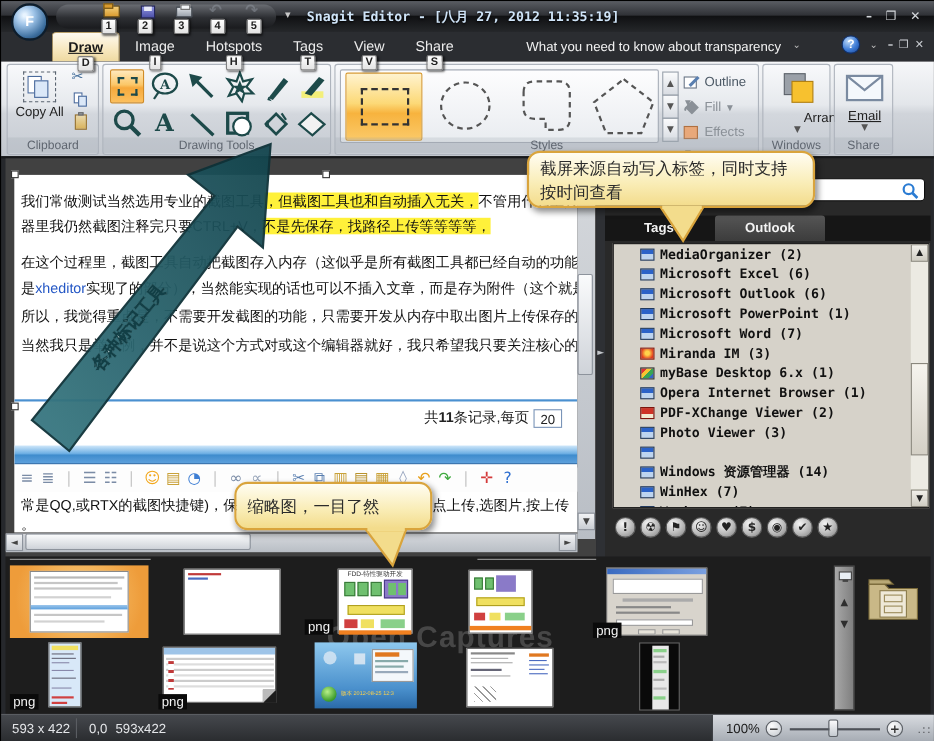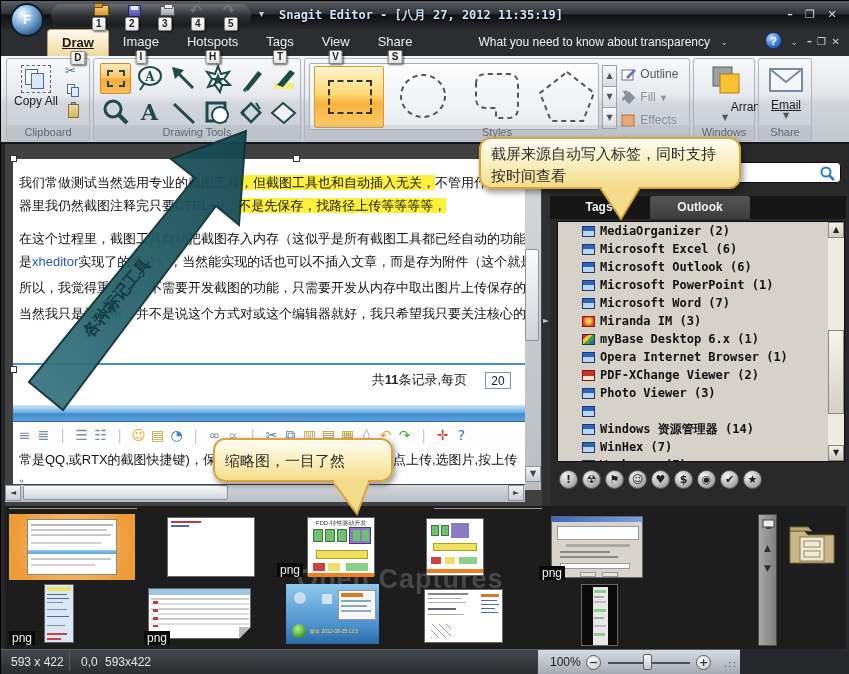--- a/index.html
+++ b/index.html
@@ -90,21 +90,21 @@
   #page{position:absolute;left:8px;top:15px;width:512px;height:325px;background:#fff;overflow:hidden;}
   .doc-line{white-space:nowrap;font:13px/23px "Liberation Sans","DejaVu Sans",sans-serif;color:#111;padding-left:6px;}
   .doc-line .hl{background:#fff13a;}
   .doc-line .lnk{color:#2457c5;}
   #doc-lines .doc-line:nth-child(3){margin-top:10px;}
   #doc-lines .doc-line:nth-child(5){margin-top:3px;}
   #doc-lines .doc-line:nth-child(6){margin-top:3px;}
   #blue-hairline{position:absolute;left:0;top:204px;width:100%;height:2px;background:#4a90d0;}
   #pagination{position:absolute;right:14px;top:212px;font:13px/18px "Liberation Sans",sans-serif;color:#222;}
   #pagesize{display:inline-block;width:26px;height:17px;border:1px solid #7a94b8;text-align:center;
-    font:12px/16px "Liberation Sans",sans-serif;background:#fff;margin-left:18px;vertical-align:middle;}
+    font:12px/16px "Liberation Sans",sans-serif;background:#fff;margin-left:4px;vertical-align:middle;}
   #bluebar{position:absolute;left:0;top:246px;width:100%;height:17px;
     background:linear-gradient(#cfe7fa,#6fb0e4 45%,#3f8ccd 55%,#5da0dc);border-bottom:1px solid #2a6aa8;}
   #etoolbar{position:absolute;left:2px;top:266px;width:100%;height:22px;background:#fdfdfd;}
   .et{display:inline-block;width:19px;text-align:center;font:14px/20px "DejaVu Sans",sans-serif;}
   .pfoot{position:absolute;font:13px/16px "Liberation Sans",sans-serif;color:#111;white-space:nowrap;}
   
   .sbar{position:absolute;background:linear-gradient(#d6d9dd,#b9bec5);}
   .sbtn{position:absolute;width:16px;height:16px;background:linear-gradient(#f2f3f5,#c9cdd3);
     border:1px solid #8d939c;color:#444;text-align:center;font:8px/14px "DejaVu Sans",sans-serif;}
   .sthumb{position:absolute;background:linear-gradient(#fafbfc,#cfd3d9);border:1px solid #8d939c;border-radius:2px;}
@@ -154,21 +154,21 @@
   .thumb{position:absolute;background:#fff;border:1px solid #666;z-index:2;}
   .pnglbl{position:absolute;background:#0a0a0a;color:#f2f2f2;font:12px/14px "Liberation Sans",sans-serif;
     padding:0 3px;z-index:3;}
   .tline{position:absolute;background:#9a9a9a;height:1px;}
   #traystrip{position:absolute;left:753px;top:8px;width:19px;height:132px;
     background:linear-gradient(90deg,#a8a8a8,#7e7e7e);border:1px solid #4a4a4a;z-index:2;}
   .tsico{position:absolute;left:3px;color:#2e2e2e;font:9px/10px "DejaVu Sans",sans-serif;}
   #trayfolder{position:absolute;left:783px;top:17px;width:48px;height:44px;z-index:2;}
 
   
-  #statusbar{position:absolute;left:0;top:648px;width:739px;height:26px;
+  #statusbar{position:absolute;left:0;top:648px;width:849px;height:26px;
     background:linear-gradient(#45484d,#292b2e);border-top:1px solid #5a5d62;color:#e4e6e9;
     font:12px/24px "Liberation Sans",sans-serif;}
   #zoomer{position:absolute;right:0;top:0;width:203px;height:26px;
     background:linear-gradient(#d8dbe0,#a2a8b0);border-left:1px solid #3a3c40;color:#1c1c1c;}
   .zbtn{position:absolute;top:5px;width:15px;height:15px;border-radius:50%;border:1px solid #5c6066;
     background:radial-gradient(circle at 35% 30%,#fdfdfd,#c2c7cd);text-align:center;
     font:bold 11px/13px "DejaVu Sans",sans-serif;color:#333;}
   #ztrack{position:absolute;left:70px;top:12px;width:82px;height:2px;background:#4e5258;}
   #zthumb{position:absolute;left:105px;top:4px;width:9px;height:16px;background:linear-gradient(#fbfbfc,#c6cbd1);
     border:1px solid #5c6066;border-radius:2px;}

